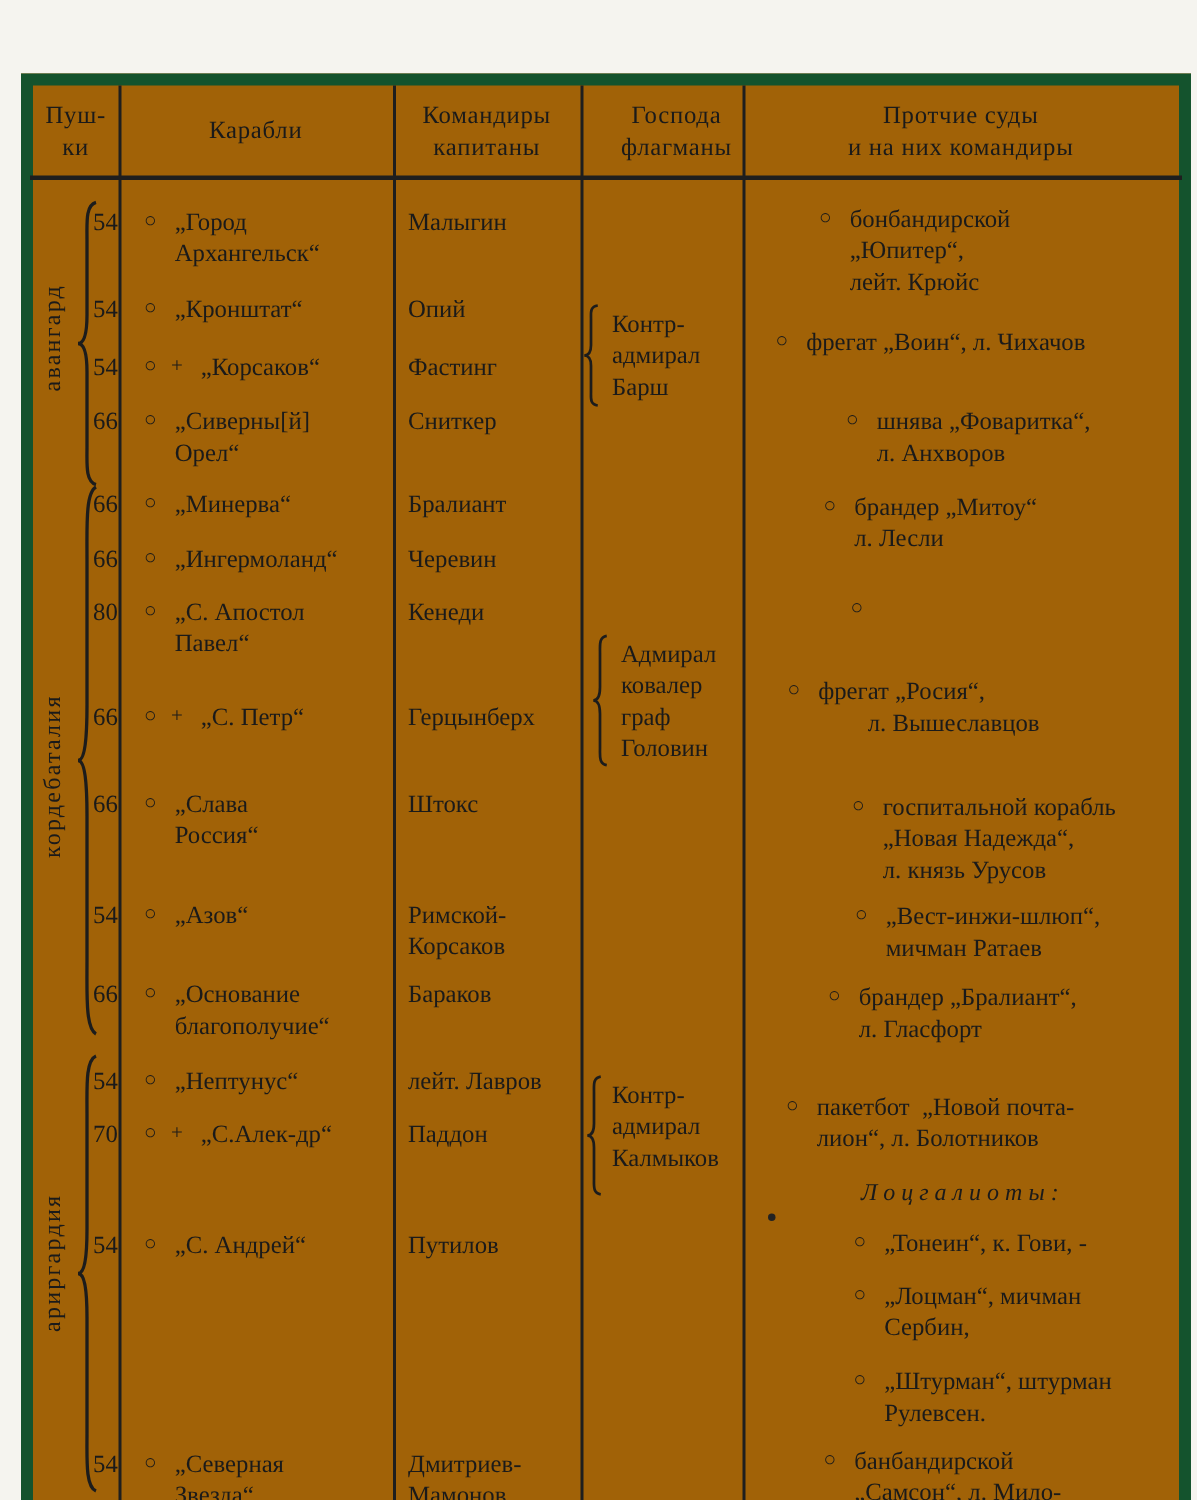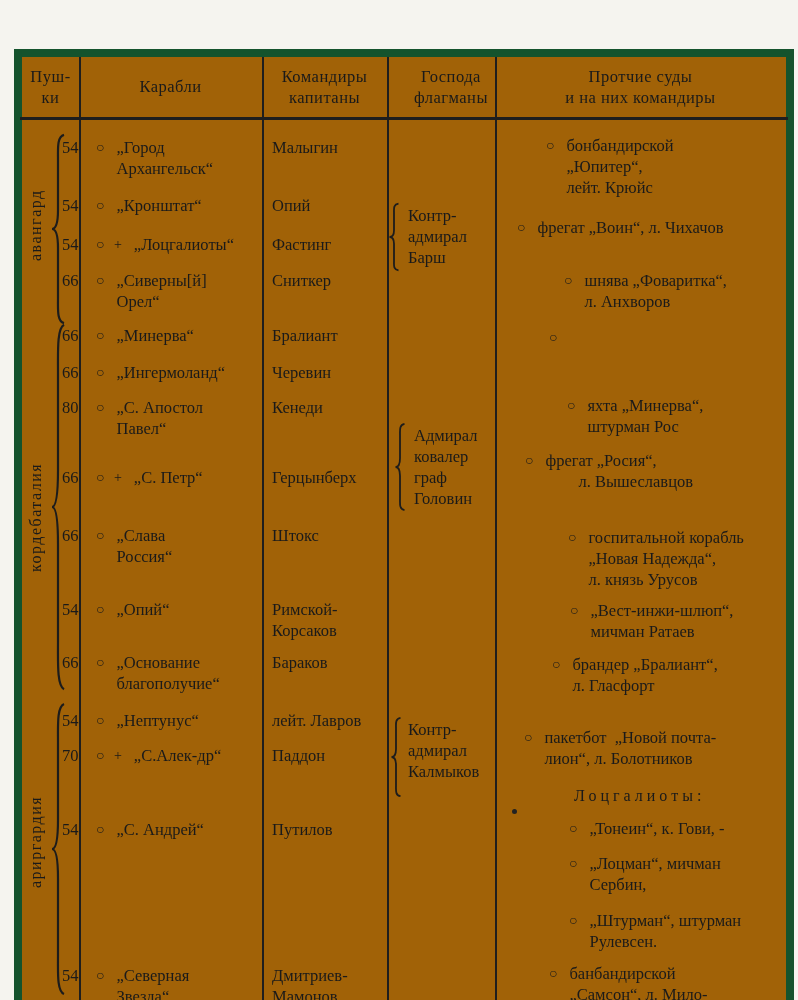--- a/index.html
+++ b/index.html
@@ -17,21 +17,21 @@
   .hdr-sep{position:absolute;left:-2px;right:-2px;top:60px;height:3px;background:#1e1e1e;}
   .cell{position:absolute;white-space:pre;font-size:16.5px;line-height:21px;}
   .hdr{text-align:center;letter-spacing:.5px;}
   .rowline{display:flex;gap:9px;align-items:flex-start;}
   .mark{font-size:14px;line-height:21px;letter-spacing:3px;white-space:pre;}
   .vlabel{
     position:absolute;writing-mode:vertical-rl;transform:rotate(180deg);
     font-size:16px;letter-spacing:1.5px;text-align:center;white-space:nowrap;
   }
   svg.brace{position:absolute;overflow:visible;}
-  .pilots-heading{letter-spacing:4px;font-size:16px;}
+  .pilots-heading{letter-spacing:4px;font-size:16px;font-style:italic;}
   .ink-dot{position:absolute;width:5px;height:5px;border-radius:50%;background:#222;}
 </style>
 </head>
 <body>
 
 <div class="table">
 
   <div class="vline" style="left:57px"></div>
   <div class="vline" style="left:240px"></div>
   <div class="vline" style="left:365px"></div>
@@ -65,21 +65,21 @@
   <div class="cell" style="left:40px;top:80px">54</div>
   <div class="cell rowline" style="left:74px;top:80px"><span class="mark">○</span><span>„Город
 Архангельск“</span></div>
   <div class="cell" style="left:250px;top:80px">Малыгин</div>
 
   <div class="cell" style="left:40px;top:138px">54</div>
   <div class="cell rowline" style="left:74px;top:138px"><span class="mark">○</span><span>„Кронштат“</span></div>
   <div class="cell" style="left:250px;top:138px">Опий</div>
 
   <div class="cell" style="left:40px;top:177px">54</div>
-  <div class="cell rowline" style="left:74px;top:177px"><span class="mark">○ +</span><span>„Лоцгалиоты“</span></div>
+  <div class="cell rowline" style="left:74px;top:177px"><span class="mark">○ +</span><span>„Корсаков“</span></div>
   <div class="cell" style="left:250px;top:177px">Фастинг</div>
 
   <div class="cell" style="left:40px;top:213px">66</div>
   <div class="cell rowline" style="left:74px;top:213px"><span class="mark">○</span><span>„Сиверны[й]
 Орел“</span></div>
   <div class="cell" style="left:250px;top:213px">Сниткер</div>
 
   <svg class="brace" style="left:366px;top:146px" width="12" height="68" viewBox="0 0 16 100" preserveAspectRatio="none">
       <path d="M14,1 C7,2 8,8 8,14 L8,40 C8,47 6,50 2,50 C6,50 8,53 8,60 L8,86 C8,92 7,98 14,99" fill="none" stroke="#1c1c1c" stroke-width="1.8" vector-effect="non-scaling-stroke"></path>
     </svg>
@@ -110,40 +110,40 @@
   <div class="cell" style="left:40px;top:410px">66</div>
   <div class="cell rowline" style="left:74px;top:410px"><span class="mark">○ +</span><span>„С. Петр“</span></div>
   <div class="cell" style="left:250px;top:410px">Герцынберх</div>
 
   <div class="cell" style="left:40px;top:468px">66</div>
   <div class="cell rowline" style="left:74px;top:468px"><span class="mark">○</span><span>„Слава
 Россия“</span></div>
   <div class="cell" style="left:250px;top:468px">Штокс</div>
 
   <div class="cell" style="left:40px;top:542px">54</div>
-  <div class="cell rowline" style="left:74px;top:542px"><span class="mark">○</span><span>„Опий“</span></div>
+  <div class="cell rowline" style="left:74px;top:542px"><span class="mark">○</span><span>„Азов“</span></div>
   <div class="cell" style="left:250px;top:542px">Римской-
 Корсаков</div>
 
   <div class="cell" style="left:40px;top:595px">66</div>
   <div class="cell rowline" style="left:74px;top:595px"><span class="mark">○</span><span>„Основание
 благополучие“</span></div>
   <div class="cell" style="left:250px;top:595px">Бараков</div>
 
   <svg class="brace" style="left:372px;top:366px" width="12" height="88" viewBox="0 0 16 100" preserveAspectRatio="none">
       <path d="M14,1 C7,2 8,8 8,14 L8,40 C8,47 6,50 2,50 C6,50 8,53 8,60 L8,86 C8,92 7,98 14,99" fill="none" stroke="#1c1c1c" stroke-width="1.8" vector-effect="non-scaling-stroke"></path>
     </svg>
   <div class="cell" style="left:392px;top:368px">Адмирал
 ковалер
 граф
 Головин</div>
 
-  <div class="cell rowline" style="left:527px;top:270px"><span class="mark">○</span></div>
-  <div class="cell rowline" style="left:545px;top:338px"><span class="mark">○</span><span>яхта „Минерва“,
-штурман Рос</span></div>
+  <div class="cell rowline" style="left:527px;top:270px"><span class="mark">○</span><span>брандер „Митоу“
+л. Лесли</span></div>
+  <div class="cell rowline" style="left:545px;top:338px"><span class="mark">○</span></div>
   <div class="cell rowline" style="left:503px;top:393px"><span class="mark">○</span><span>фрегат „Росия“,
         л. Вышеславцов</span></div>
   <div class="cell rowline" style="left:546px;top:470px"><span class="mark">○</span><span>госпитальной корабль
 „Новая Надежда“,
 л. князь Урусов</span></div>
   <div class="cell rowline" style="left:548px;top:543px"><span class="mark">○</span><span>„Вест-инжи-шлюп“,
 мичман Ратаев</span></div>
   <div class="cell rowline" style="left:530px;top:597px"><span class="mark">○</span><span>брандер „Бралиант“,
 л. Гласфорт</span></div>
 

